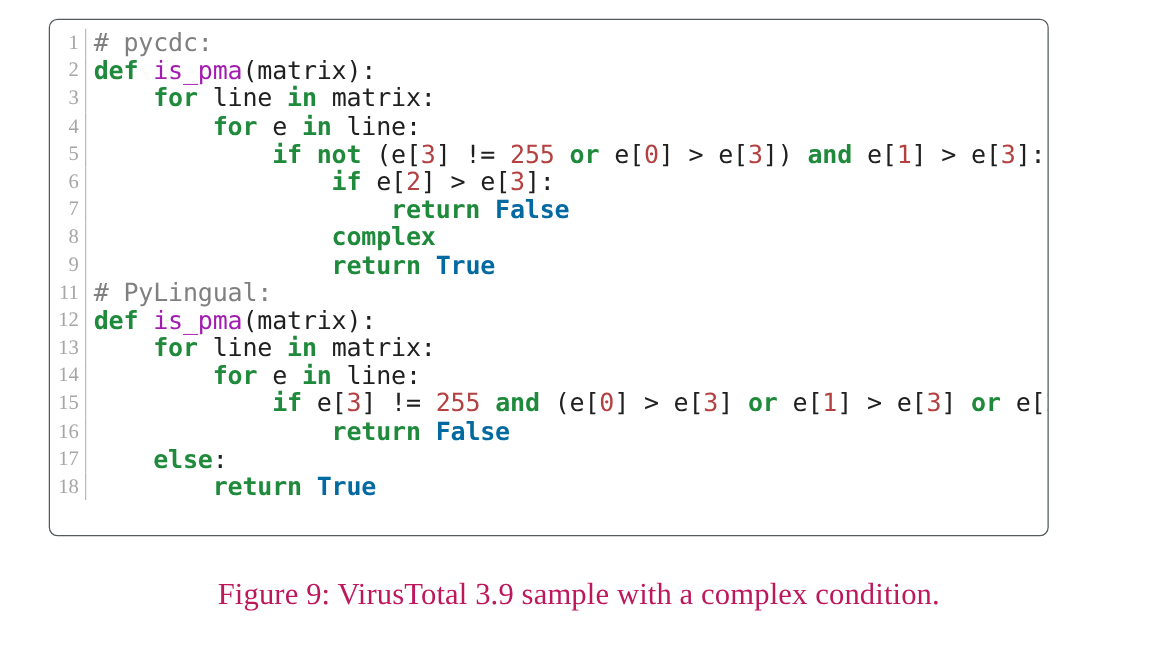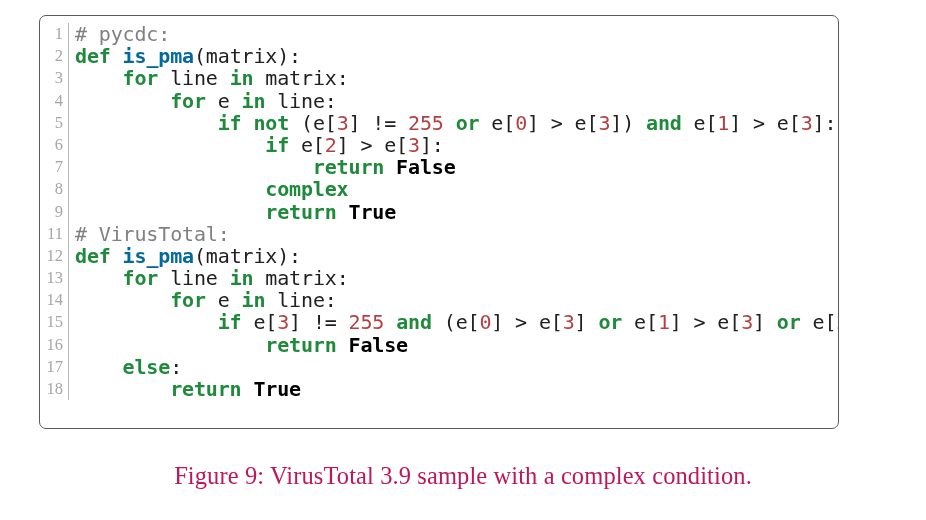--- a/index.html
+++ b/index.html
@@ -65,22 +65,22 @@
     padding-left: 6px;
     font-family: "DejaVu Sans Mono", monospace;
     font-size: 20px;
     color: #202020;
     letter-spacing: -0.15px;
   }
 
   
   .tok-comment  { color: #808080; font-style: normal; }
   .tok-keyword  { color: #1f8a3b; font-weight: bold; }
-  .tok-kwconst  { color: #000000; font-weight: bold; }
-  .tok-func     { color: #0369a1; font-weight: bold; }
+  .tok-kwconst  { color: #0369a1; font-weight: bold; }
+  .tok-func     { color: #a21caf; font-weight: normal; }
   .tok-number   { color: #b44141; }
   .tok-plain    { color: #202020; }
 
   
   #caption {
     position: absolute;
     left: 0;
     top: 462px;
     width: 926px;
     text-align: center;
@@ -99,21 +99,21 @@
     <div id="code-table">
         <div class="code-line"><span class="ln">1</span><span class="src"><span class="tok-comment"># pycdc:</span></span></div>
         <div class="code-line"><span class="ln">2</span><span class="src"><span class="tok-keyword">def</span><span class="tok-plain"> </span><span class="tok-func">is_pma</span><span class="tok-plain">(matrix):</span></span></div>
         <div class="code-line"><span class="ln">3</span><span class="src"><span class="tok-plain">    </span><span class="tok-keyword">for</span><span class="tok-plain"> line </span><span class="tok-keyword">in</span><span class="tok-plain"> matrix:</span></span></div>
         <div class="code-line"><span class="ln">4</span><span class="src"><span class="tok-plain">        </span><span class="tok-keyword">for</span><span class="tok-plain"> e </span><span class="tok-keyword">in</span><span class="tok-plain"> line:</span></span></div>
         <div class="code-line"><span class="ln">5</span><span class="src"><span class="tok-plain">            </span><span class="tok-keyword">if</span><span class="tok-plain"> </span><span class="tok-keyword">not</span><span class="tok-plain"> (e[</span><span class="tok-number">3</span><span class="tok-plain">] != </span><span class="tok-number">255</span><span class="tok-plain"> </span><span class="tok-keyword">or</span><span class="tok-plain"> e[</span><span class="tok-number">0</span><span class="tok-plain">] &gt; e[</span><span class="tok-number">3</span><span class="tok-plain">]) </span><span class="tok-keyword">and</span><span class="tok-plain"> e[</span><span class="tok-number">1</span><span class="tok-plain">] &gt; e[</span><span class="tok-number">3</span><span class="tok-plain">]:</span></span></div>
         <div class="code-line"><span class="ln">6</span><span class="src"><span class="tok-plain">                </span><span class="tok-keyword">if</span><span class="tok-plain"> e[</span><span class="tok-number">2</span><span class="tok-plain">] &gt; e[</span><span class="tok-number">3</span><span class="tok-plain">]:</span></span></div>
         <div class="code-line"><span class="ln">7</span><span class="src"><span class="tok-plain">                    </span><span class="tok-keyword">return</span><span class="tok-plain"> </span><span class="tok-kwconst">False</span></span></div>
         <div class="code-line"><span class="ln">8</span><span class="src"><span class="tok-plain">                </span><span class="tok-keyword">complex</span></span></div>
         <div class="code-line"><span class="ln">9</span><span class="src"><span class="tok-plain">                </span><span class="tok-keyword">return</span><span class="tok-plain"> </span><span class="tok-kwconst">True</span></span></div>
-        <div class="code-line"><span class="ln">11</span><span class="src"><span class="tok-comment"># VirusTotal:</span></span></div>
+        <div class="code-line"><span class="ln">11</span><span class="src"><span class="tok-comment"># PyLingual:</span></span></div>
         <div class="code-line"><span class="ln">12</span><span class="src"><span class="tok-keyword">def</span><span class="tok-plain"> </span><span class="tok-func">is_pma</span><span class="tok-plain">(matrix):</span></span></div>
         <div class="code-line"><span class="ln">13</span><span class="src"><span class="tok-plain">    </span><span class="tok-keyword">for</span><span class="tok-plain"> line </span><span class="tok-keyword">in</span><span class="tok-plain"> matrix:</span></span></div>
         <div class="code-line"><span class="ln">14</span><span class="src"><span class="tok-plain">        </span><span class="tok-keyword">for</span><span class="tok-plain"> e </span><span class="tok-keyword">in</span><span class="tok-plain"> line:</span></span></div>
         <div class="code-line"><span class="ln">15</span><span class="src"><span class="tok-plain">            </span><span class="tok-keyword">if</span><span class="tok-plain"> e[</span><span class="tok-number">3</span><span class="tok-plain">] != </span><span class="tok-number">255</span><span class="tok-plain"> </span><span class="tok-keyword">and</span><span class="tok-plain"> (e[</span><span class="tok-number">0</span><span class="tok-plain">] &gt; e[</span><span class="tok-number">3</span><span class="tok-plain">] </span><span class="tok-keyword">or</span><span class="tok-plain"> e[</span><span class="tok-number">1</span><span class="tok-plain">] &gt; e[</span><span class="tok-number">3</span><span class="tok-plain">] </span><span class="tok-keyword">or</span><span class="tok-plain"> e[</span><span class="tok-number">2</span><span class="tok-plain">] &gt; e[</span><span class="tok-number">3</span><span class="tok-plain">]):</span></span></div>
         <div class="code-line"><span class="ln">16</span><span class="src"><span class="tok-plain">                </span><span class="tok-keyword">return</span><span class="tok-plain"> </span><span class="tok-kwconst">False</span></span></div>
         <div class="code-line"><span class="ln">17</span><span class="src"><span class="tok-plain">    </span><span class="tok-keyword">else</span><span class="tok-plain">:</span></span></div>
         <div class="code-line"><span class="ln">18</span><span class="src"><span class="tok-plain">        </span><span class="tok-keyword">return</span><span class="tok-plain"> </span><span class="tok-kwconst">True</span></span></div>
       </div>
   </div>
 

